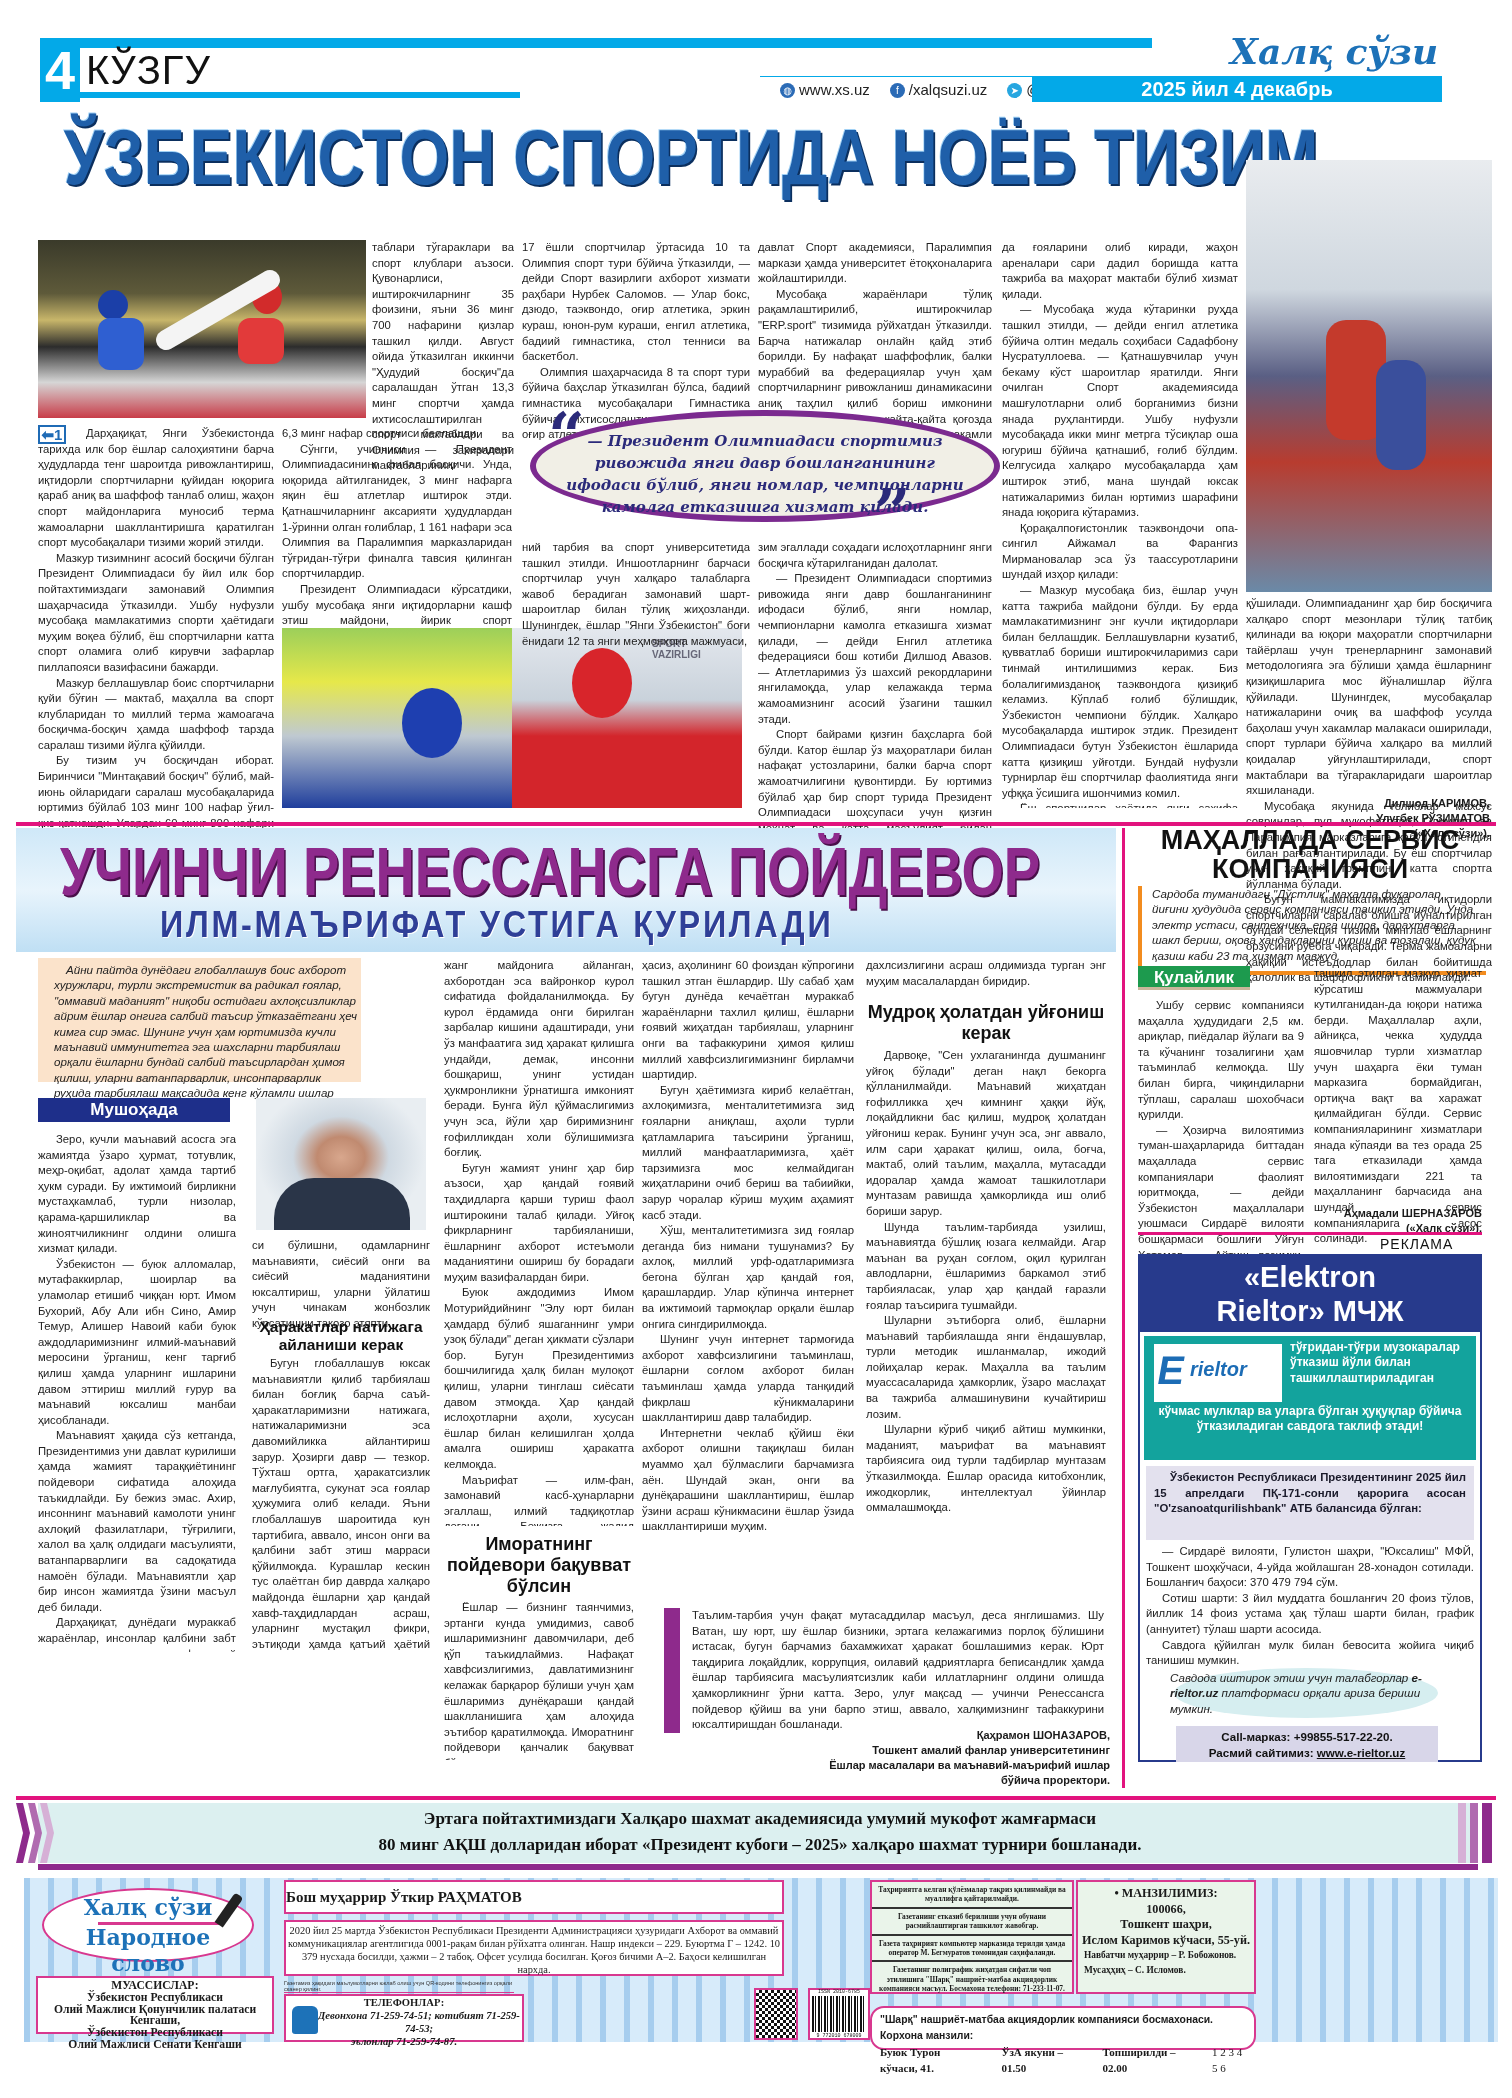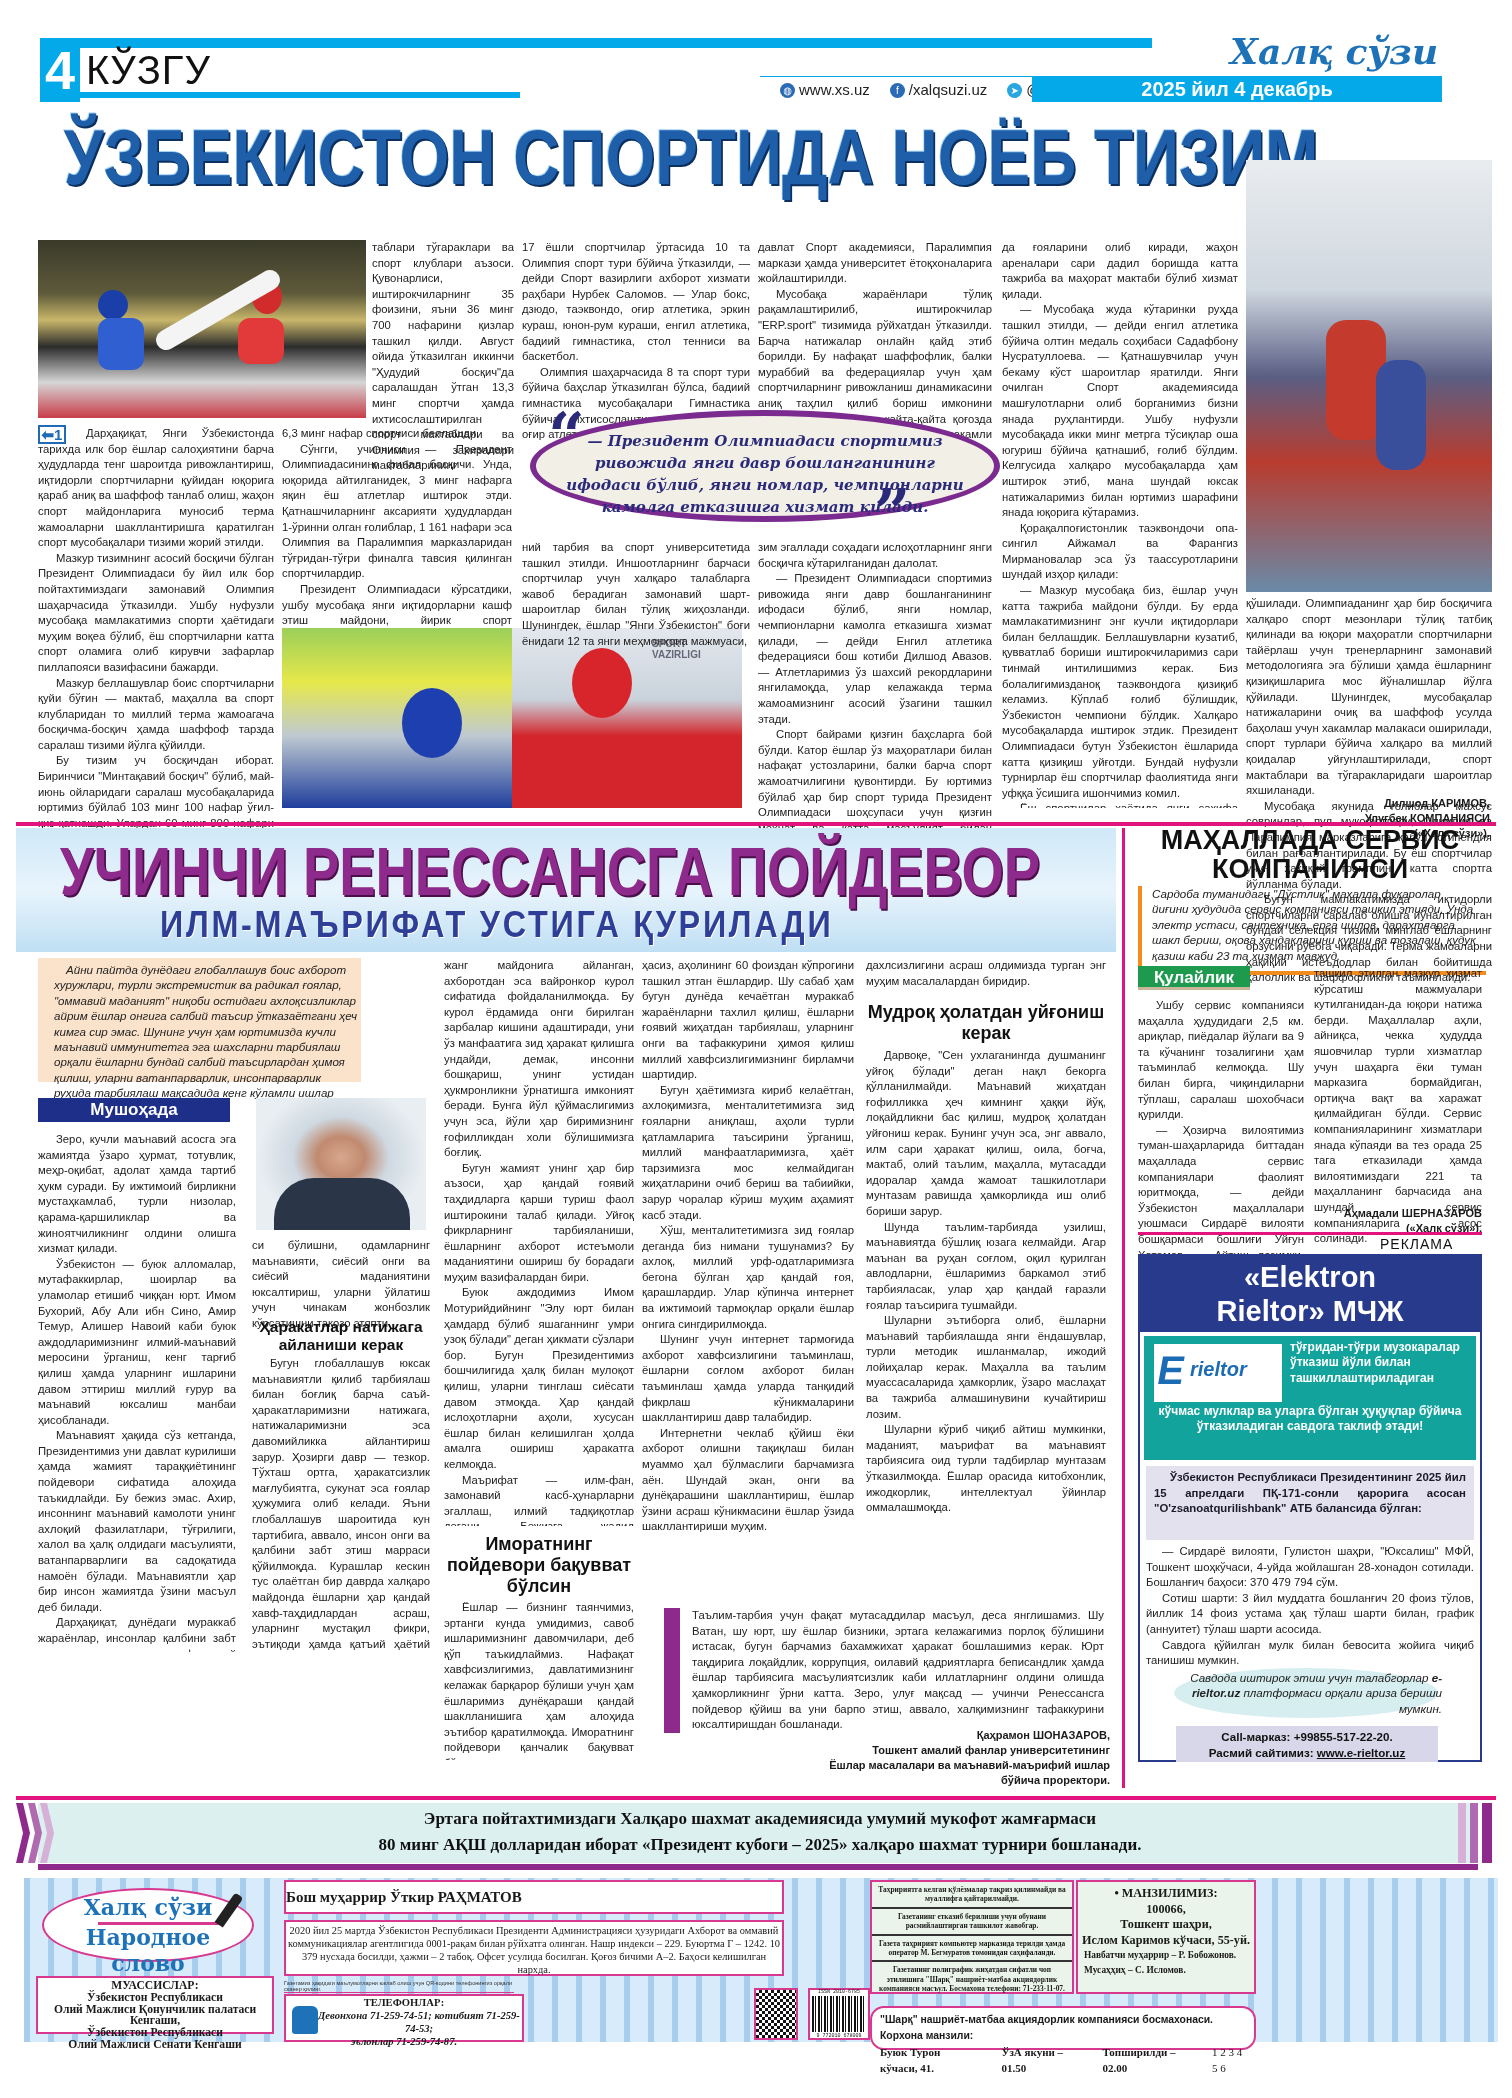--- a/index.html
+++ b/index.html
@@ -58,21 +58,21 @@
 #ad-teal{left:1144px;top:1336px;width:332px;height:124px;background:#13a39d}
 #ad-logo{left:1154px;top:1344px;width:128px;height:58px;background:#fff}
 #ad-logo-e{left:1158px;top:1348px;font:bold 40px "Liberation Sans",sans-serif;color:#1c6cb5;transform:skewX(-10deg)}
 #ad-logo-t{left:1190px;top:1358px;font:italic bold 20px "Liberation Sans",sans-serif;color:#1c6cb5}
 #ad-teal-txt1{left:1290px;top:1340px;width:180px;font:bold 12px "Liberation Sans",sans-serif;color:#fff;line-height:15.4px}
 #ad-teal-txt2{left:1150px;top:1404px;width:320px;text-align:center;font:bold 12px "Liberation Sans",sans-serif;color:#fff;line-height:15px}
 #ad-gray{left:1146px;top:1466px;width:328px;height:74px;background:#e3e1ee;padding:4px 8px;font:bold 11.4px "Liberation Sans",sans-serif;line-height:15.6px;text-align:justify;color:#1a1a2a;text-indent:16px}
 #ad-body{left:1146px;top:1544px;width:328px;font-size:11.3px;line-height:15.6px;text-align:justify;color:#222}
 #ad-body p{text-indent:16px}
 #ad-oval{left:1174px;top:1668px;width:264px;height:50px;border-radius:50%;background:#d6eef0}
-#ad-oval-txt{left:1170px;top:1670px;width:272px;text-align:right;font:italic 11.6px "Liberation Sans",sans-serif;line-height:15.4px;color:#222}
+#ad-oval-txt{left:1170px;top:1670px;width:272px;text-align:left;font:italic 11.6px "Liberation Sans",sans-serif;line-height:15.4px;color:#222}
 #ad-contact{left:1176px;top:1726px;width:262px;height:36px;background:#d8d6e9;text-align:center;font:bold 11.6px "Liberation Sans",sans-serif;line-height:16px;color:#111;padding-top:3px}
 #ad-contact u{text-decoration:underline}
 #chess-bg{left:38px;top:1803px;width:1440px;height:60px;background:#dcf0f0}
 #chess-txt{left:100px;top:1806px;width:1320px;text-align:center;font:bold 17px "Liberation Serif",serif;line-height:26px;color:#111}
 .chev{position:absolute;width:14px;height:60px}
 #chess-under{left:38px;top:1864px;width:1440px;height:6px;background:#8e2a8c}
 
 #footer-bg{left:24px;top:1878px;width:1474px;height:164px;background:repeating-linear-gradient(90deg,#a6cdee 0 6px,#d7ebfa 6px 24px),#cfe5f8}
 .fbox{position:absolute;background:#fff;border:2px solid #d8388f}
 #logo-oval{left:42px;top:1888px;width:212px;height:74px;border-radius:50%;background:#fff;border:2px solid #d8388f}
@@ -182,21 +182,21 @@
   <div class="ph-fig" style="left:80px;top:160px;width:60px;height:120px;background:#c43a2c;border-radius:20px"></div>
   <div class="ph-fig" style="left:130px;top:200px;width:50px;height:110px;background:#3a4f9c;border-radius:20px"></div>
 </div>
 <div class="col" style="left:1246px;top:596px;width:246px">
   <p style="text-indent:0">қўшилади. Олимпиаданинг ҳар бир босқичига халқаро спорт мезонлари тўлиқ татбиқ қилинади ва юқори маҳоратли спортчиларни тайёрлаш учун тренерларнинг замонавий методологияга эга бўлиши ҳамда ёшларнинг қизиқишларига мос йўналишлар йўлга қўйилади. Шунингдек, мусобақалар натижаларини очиқ ва шаффоф усулда баҳолаш учун хакамлар малакаси оширилади, спорт турлари бўйича халқаро ва миллий қоидалар уйғунлаштирилади, спорт мактаблари ва тўгаракларидаги шароитлар яхшиланади.</p>
   <p>Мусобақа якунида ғолиблар махсус совринлар, пул мукофотлари, Олимпия ва Паралимпия марказларига қабул, стипендия билан рағбатлантирилади. Бу ёш спортчилар учун ҳақиқий трамплин, катта спортга йўлланма бўлади.</p>
   <p>Бугун мамлакатимизда иқтидорли спортчиларни саралаб олишга йўналтирилган бундай селекция тизими минглаб ёшларнинг орзусини рўёбга чиқаради. Терма жамоаларни ҳақиқий истеъдодлар билан бойитишда ҳалоллик ва шаффофликни таъминлайди.</p>
 </div>
 <div class="abs" id="sign1">
   <div>Дилшод КАРИМОВ,</div>
-  <div>Улуғбек КОМПАНИЯСИ</div>
+  <div>Улуғбек РЎЗИМАТОВ</div>
   <div>(«Халқ сўзи»).</div>
 </div>
 
 <div class="pink-line" style="left:16px;top:822px;width:1480px"></div>
 
 <div class="abs" id="banner2"></div>
 <div class="abs" id="banner2-title">УЧИНЧИ РЕНЕССАНСГА ПОЙДЕВОР</div>
 <div class="abs" id="banner2-sub">ИЛМ-МАЪРИФАТ УСТИГА ҚУРИЛАДИ</div>
 <div class="abs" id="lead2">Айни пайтда дунёдаги глобаллашув боис ахборот хуружлари, турли экстремистик ва радикал ғоялар, "оммавий маданият" ниқоби остидаги ахлоқсизликлар айрим ёшлар онгига салбий таъсир ўтказаётгани ҳеч кимга сир эмас. Шунинг учун ҳам юртимизда кучли маънавий иммунитетга эга шахсларни тарбиялаш орқали ёшларни бундай салбий таъсирлардан ҳимоя қилиш, уларни ватанпарварлик, инсонпарварлик руҳида тарбиялаш мақсадида кенг кўламли ишлар амалга оширилаётир.</div>
 <div class="kicker" id="kick-mush">Мушоҳада</div>

